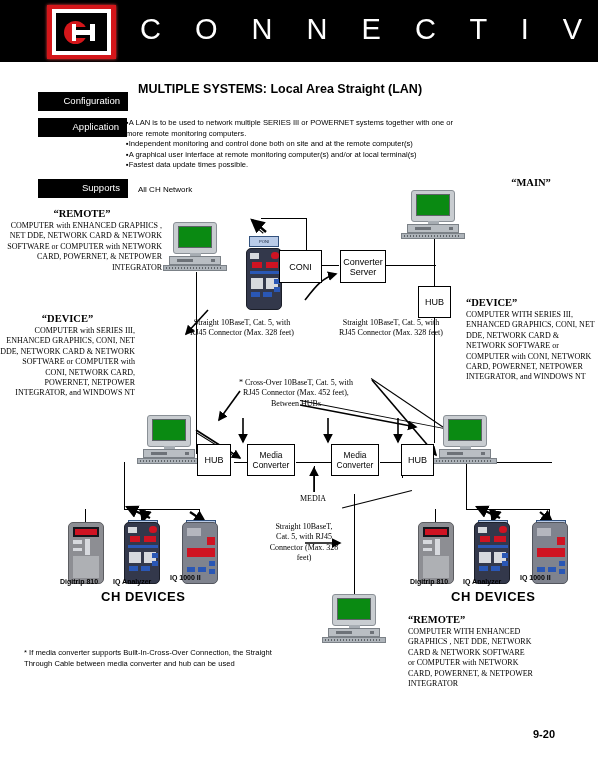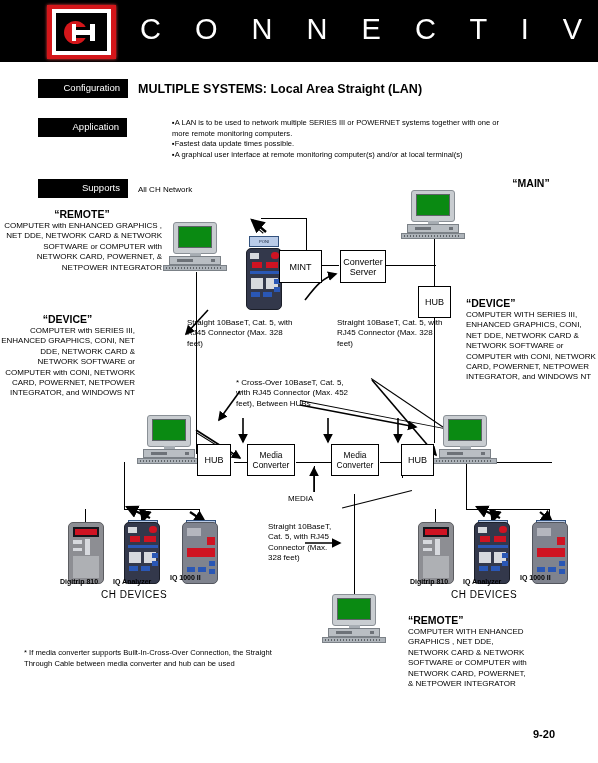--- a/index.html
+++ b/index.html
@@ -20,28 +20,28 @@
   .logo-h-r{position:absolute;left:34px;top:11px;width:5px;height:17px;background:#fff;}
   .title{position:absolute;left:140px;top:13px;color:#fff;font-size:29px;letter-spacing:13px;
          font-weight:400;white-space:nowrap;}
 
   
   .tag{position:absolute;background:#000;color:#fff;font-size:9.5px;text-align:right;
        padding:3px 8px 3px 0;box-sizing:border-box;}
 
   .h2{position:absolute;font-size:12.5px;font-weight:bold;white-space:nowrap;}
   .bullets{position:absolute;font-size:7.6px;line-height:10.6px;}
-  .bullets div{white-space:nowrap;margin-left:46px;}
+  .bullets div{white-space:nowrap;}
   .bl{padding-left:6px;text-indent:-6px;}
   .supports-val{position:absolute;font-size:8px;}
 
   
-  .tb{position:absolute;font-size:8px;line-height:10.4px;}
+  .tb{position:absolute;font-size:8px;line-height:10.4px;font-family:Liberation Serif, serif;}
   .tb .hd{font-weight:bold;font-size:10.5px;text-align:center;line-height:14px;}
-  .ctr{}
+  .ctr{text-align:center;}
   .rgt{text-align:right;}
   .lft{text-align:left;}
 
   
   .box{position:absolute;border:1.3px solid #000;background:#fff;box-sizing:border-box;
        display:flex;align-items:center;justify-content:center;text-align:center;
        font-size:9px;line-height:10px;}
   .box.small{font-size:8.4px;}
 
   
@@ -71,21 +71,21 @@
   .dev.navy{background:#33384b;border:1px solid #1b1e28;}
   .dev.slate{background:#7f838e;border:1px solid #53565e;}
   .dred{position:absolute;background:#cf1322;}
   .dblue{position:absolute;background:#2a57b5;}
   .dblk{position:absolute;background:#14161c;}
   .dwht{position:absolute;background:#d7d9de;}
   .poni{position:absolute;width:30px;height:11px;background:#b9cbe8;border:1px solid #33527d;
         box-sizing:border-box;font-size:4.2px;color:#16233a;text-align:center;line-height:9px;}
 
   .devlabel{position:absolute;font-size:7px;font-weight:bold;white-space:nowrap;}
-  .devgroup{position:absolute;font-size:10px;font-weight:normal;letter-spacing:.5px;white-space:nowrap;}
+  .devgroup{position:absolute;font-size:13px;font-weight:bold;letter-spacing:.5px;white-space:nowrap;}
 
   .arrow{position:absolute;}
   .pagenum{position:absolute;font-size:11px;font-weight:bold;}
   .foot{position:absolute;font-size:7.6px;line-height:10.8px;}
 </style>
 </head>
 <body>
 
 <div class="header">
   <div class="logo-box">
@@ -95,31 +95,32 @@
           <div class="logo-cgap"></div>
         <div class="logo-h-l"></div>
           <div class="logo-h-bar"></div>
           <div class="logo-h-r"></div>
       </div>
     </div>
   </div>
   <div class="title">C O N N E C T I V I T Y</div>
 </div>
 
-<div class="tag" style="left:38px;top:79px;width:90px;height:19px;">Configuration</div>
+<div class="tag" style="left:38px;top:92px;width:90px;height:19px;">Configuration</div>
 <div class="tag" style="left:38px;top:118px;width:89px;height:19px;">Application</div>
 <div class="tag" style="left:38px;top:179px;width:90px;height:19px;">Supports</div>
 
 <div class="h2" style="left:138px;top:82px;">MULTIPLE SYSTEMS: Local Area Straight (LAN)</div>
 
 <div class="bullets" style="left:126px;top:118px;width:470px;">
   <div class="bl">▪A LAN is to be used to network multiple SERIES III or POWERNET  systems  together  with one or</div>
   <div>   more remote monitoring computers.</div>
+  <div class="bl">▪Independent monitoring and control done both on site and at the remote computer(s)</div>
+  <div class="bl">▪A graphical user interface at remote monitoring computer(s) and/or at local terminal(s)</div>
   <div class="bl">▪Fastest data update times possible.</div>
-  <div class="bl">▪A graphical user interface at remote monitoring computer(s) and/or at local terminal(s)</div>
 </div>
 
 <div class="supports-val" style="left:138px;top:185px;">All CH Network</div>
 
 <div class="w wv" style="left:196px;top:272px;height:182px;"></div>
 <div class="w wh" style="left:196px;top:453px;width:14px;"></div>
 
 <div class="w wh" style="left:170px;top:462px;width:40px;"></div>
 
 <div class="w wv" style="left:124px;top:462px;height:48px;"></div>
@@ -251,21 +252,21 @@
   <div class="dred" style="left:19px;top:13px;width:12px;height:6px;"></div>
   <div class="dblue" style="left:3px;top:22px;width:30px;height:3px;"></div>
   <div class="dwht" style="left:4px;top:29px;width:12px;height:11px;"></div>
   <div class="dwht" style="left:19px;top:29px;width:12px;height:11px;"></div>
   <div class="dblue" style="left:4px;top:43px;width:9px;height:5px;"></div>
   <div class="dblue" style="left:16px;top:43px;width:9px;height:5px;"></div>
   <div class="dblue" style="left:27px;top:30px;width:6px;height:5px;"></div>
   <div class="dblue" style="left:27px;top:38px;width:6px;height:5px;"></div>
 </div>
 
-<div class="box" style="left:279px;top:250px;width:43px;height:33px;">MINT</div>
+<div class="box" style="left:279px;top:250px;width:43px;height:33px;">CONI</div>
 <div class="box" style="left:340px;top:250px;width:46px;height:33px;">Converter Server</div>
 <div class="box" style="left:418px;top:286px;width:33px;height:32px;">HUB</div>
 <div class="box" style="left:197px;top:444px;width:34px;height:32px;">HUB</div>
 <div class="box small" style="left:247px;top:444px;width:48px;height:32px;">Media Converter</div>
 <div class="box small" style="left:331px;top:444px;width:48px;height:32px;">Media Converter</div>
 <div class="box" style="left:401px;top:444px;width:33px;height:32px;">HUB</div>
 
 <div class="tb ctr" style="left:288px;top:494px;width:50px;font-weight:normal;">MEDIA</div>
 
 <div class="tb rgt" style="left:2px;top:207px;width:160px;">

